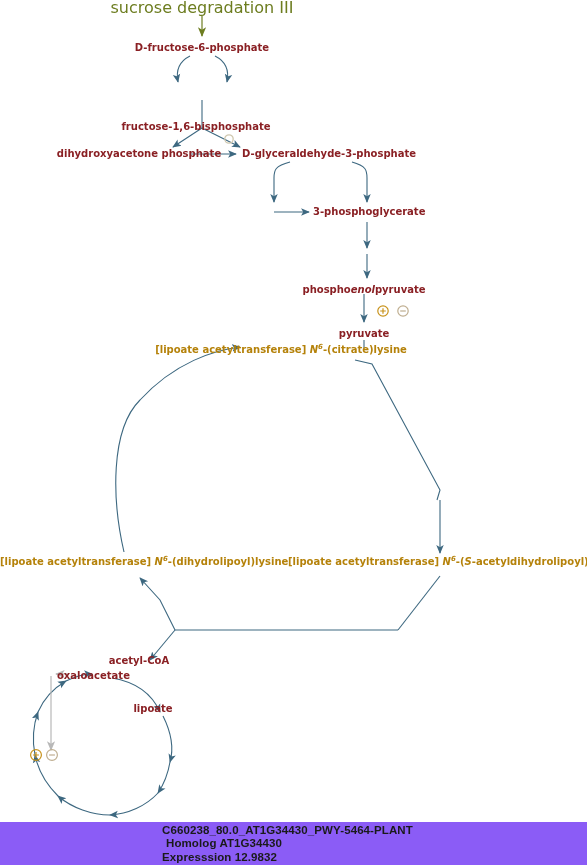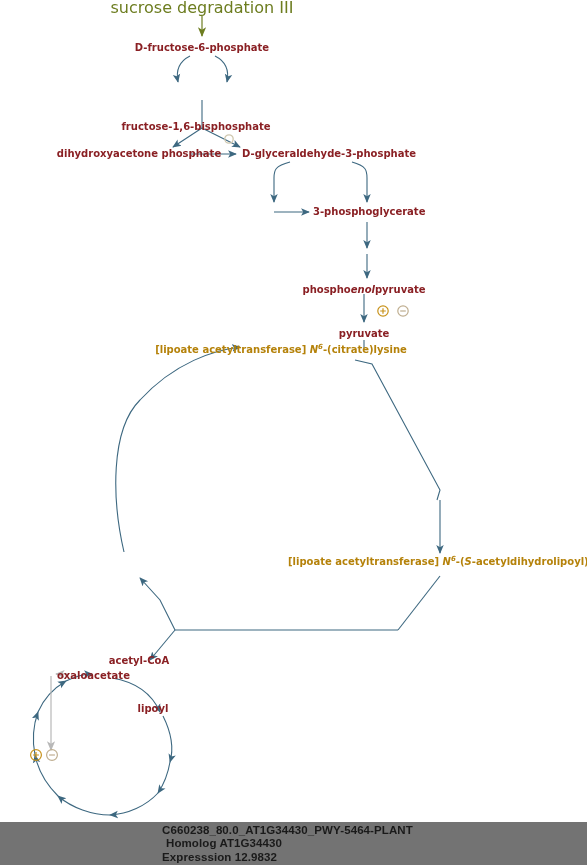--- a/index.html
+++ b/index.html
@@ -54,21 +54,21 @@
   }
   .ctr {
     transform: translateX(-50%);
   }
   .caption-bar {
     position: absolute;
     left: 0;
     top: 822px;
     width: 587px;
     height: 43px;
-    background: #737373;
+    background: #8b5cf6;
     box-sizing: border-box;
   }
   .caption-inner {
     position: absolute;
     left: 162px;
     top: 2px;
     color: #1a1a1a;
     font-family: "Liberation Sans", sans-serif;
     font-size: 11.5px;
     font-weight: bold;
@@ -188,30 +188,33 @@
   <div class="node compound ctr" style="left:364px; top:284px;">
     <span>phospho</span><i>enol</i><span>pyruvate</span>
   </div>
 
   <div class="node compound ctr" style="left:364px; top:328px;">pyruvate</div>
 
   <div class="node protein ctr" style="left:281px; top:344px;">
     <span>[lipoate acetyltransferase] </span><i>N</i><sup>6</sup><span>-(citrate)lysine</span>
   </div>
 
+  <div class="node protein" style="left:0px; top:556px;">
+    <span>[lipoate acetyltransferase] </span><i>N</i><sup>6</sup><span>-(dihydrolipoyl)lysine</span>
+  </div>
 
   <div class="node protein" style="left:288px; top:556px;">
     <span>[lipoate acetyltransferase] </span><i>N</i><sup>6</sup><span>-(</span><i>S</i><span>-acetyldihydrolipoyl)lysine</span>
   </div>
 
   <div class="node compound ctr" style="left:139px; top:655px;">acetyl-CoA</div>
 
   <div class="node compound" style="left:57px; top:670px;">oxaloacetate</div>
 
-  <div class="node compound ctr" style="left:153px; top:703px;">lipoyl</div>
+  <div class="node compound ctr" style="left:153px; top:703px;">lipoate</div>
 
   <div class="caption-bar">
     <div class="caption-inner">
       <div>C660238_80.0_AT1G34430_PWY-5464-PLANT</div>
       <div class="cap-line2">Homolog AT1G34430</div>
       <div>Expresssion 12.9832</div>
     </div>
   </div>
 
 </div>

